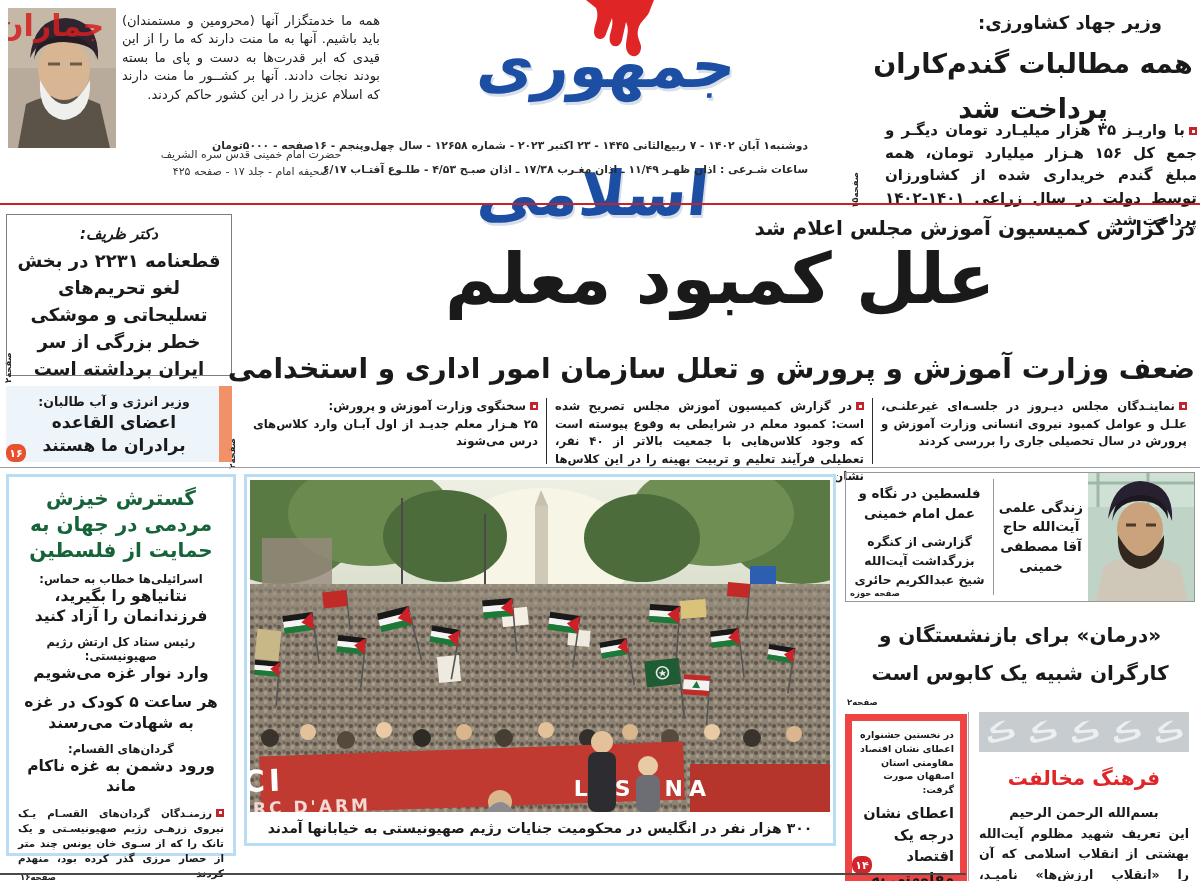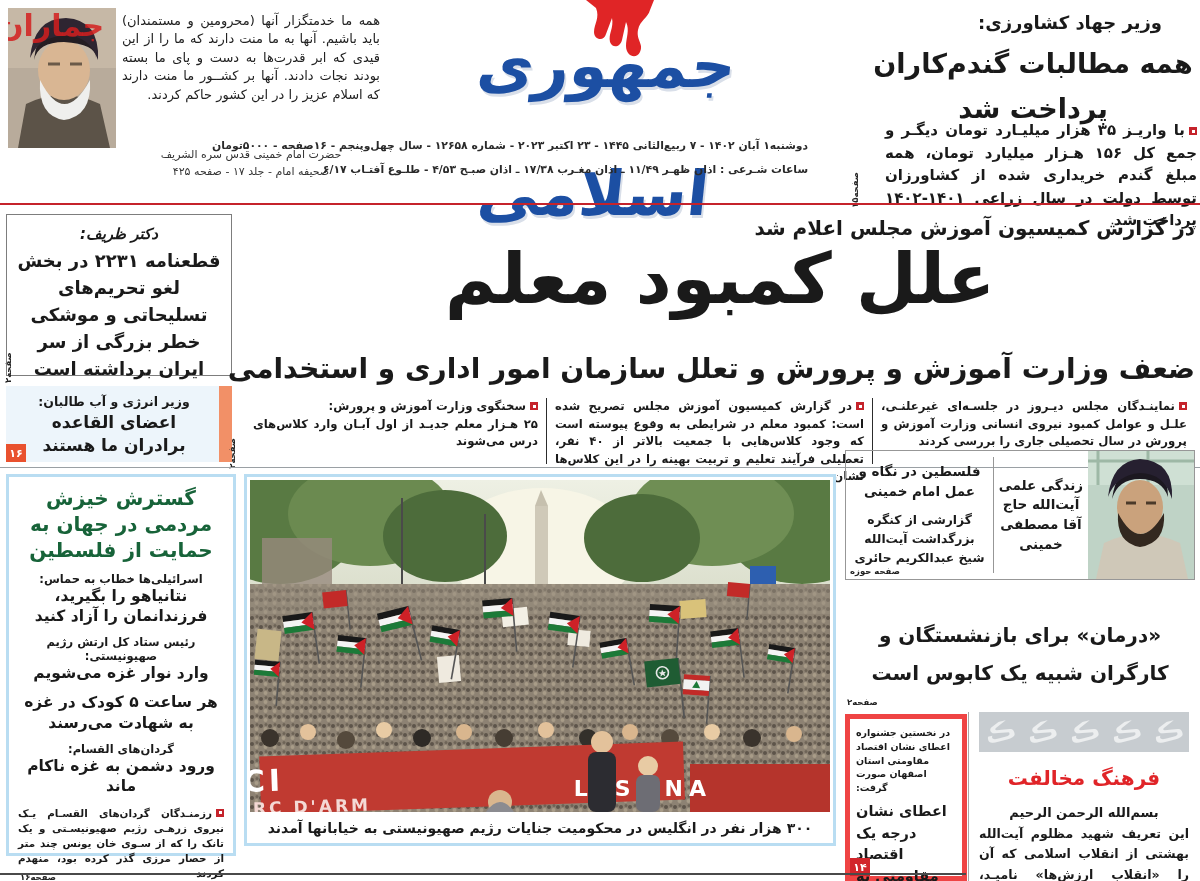--- a/index.html
+++ b/index.html
@@ -35,21 +35,21 @@
   .href-sm { font-size:8.5px; font-weight:bold; color:#222; }
 
   
   .zarif-box { left:6px; top:214px; width:226px; height:162px; border:1px solid #7d7d7d; padding:10px 8px 4px; text-align:center; }
   .zarif-kicker { font-size:15px; font-weight:800; margin-bottom:4px;font-style:italic; }
   .zarif-text { font-size:18px; font-weight:800; line-height:1.5; }
   .taliban-box { left:6px; top:386px; width:226px; height:76px; background:#edf5fb; padding:8px 26px 0 16px; text-align:center; }
   .taliban-bar { position:absolute; right:0; top:0; bottom:0; width:13px; background:#f29067; }
   .taliban-kicker { font-size:12.5px; font-weight:800; }
   .taliban-text { font-size:17px; font-weight:800; line-height:1.35; margin-top:2px; }
-  .num-square { position:absolute; left:0; bottom:0; width:20px; height:18px; background:#e9512e; color:#fff; font-size:11px; font-weight:bold; display:flex; align-items:center; justify-content:center; }
+  .num-square { position:absolute; left:0; bottom:0; width:20px; height:18px; background:#e9512e; color:#fff; font-size:11px; font-weight:bold; display:flex; align-items:center; justify-content:center;border-radius:8px; }
   .num-square.red { background:#d2252b; }
 
   .lead-kicker { left:695px; top:216px; width:500px; text-align:right; font-size:20px; font-weight:800; }
   .lead-headline { left:245px; top:238px; width:950px; text-align:center; font-size:70px; font-weight:900; letter-spacing:-1px; }
   .lead-subhead { left:245px; top:352px; width:950px; text-align:center; font-size:28px; font-weight:800; white-space:nowrap; }
   .lead-cols { left:245px; top:398px; width:950px; height:66px; display:flex; }
   .lead-col { font-size:11.7px; font-weight:600; line-height:1.5; text-align:justify; padding:0 8px; }
   .lead-col + .lead-col { border-right:1px solid #2c2c2c; }
   .lead-col .ckicker { font-weight:800; text-align:right; }
   .rule-gray { left:0; right:0; top:467px; height:1px; background:#9aa0a4; }
@@ -60,33 +60,33 @@
   .pal-item { margin-top:9px; }
   .pal-kicker { font-size:11.5px; font-weight:800; }
   .pal-text { font-size:15.5px; font-weight:800; line-height:1.3; }
   .pal-foot { margin-top:10px; font-size:10.4px; font-weight:600; line-height:1.45; text-align:justify; position:relative; padding-bottom:2px; }
   .pal-foot .href-sm { position:absolute; left:2px; bottom:0; }
 
   .photo-frame { left:244px; top:474px; width:592px; height:372px; border:3px solid #b9ddf2; background:#fff; }
   .photo-frame svg { position:absolute; left:3px; top:3px; }
   .photo-caption { position:absolute; left:0; right:0; bottom:7px; text-align:center; font-size:14px; font-weight:800; }
 
-  .info-box { left:845px; top:450px; width:350px; height:130px; border:1px solid #979797; display:flex; }
+  .info-box { left:845px; top:472px; width:350px; height:130px; border:1px solid #979797; display:flex; }
   .info-right-photo { width:106px; height:128px; flex:none; overflow:hidden; }
   .zendegi { width:94px; flex:none; display:flex; align-items:center; justify-content:center; text-align:center; font-size:13.5px; font-weight:800; line-height:1.45; padding:0 3px; }
   .info-div { width:1px; background:#979797; margin:6px 0; }
   .info-left { flex:1; position:relative; padding:10px 8px 4px; text-align:center; }
   .info-left-title { font-size:13.5px; font-weight:800; line-height:1.5; }
   .info-left-sub { font-size:12.3px; font-weight:600; line-height:1.55; margin-top:9px; }
   .info-left .href-sm { position:absolute; left:4px; bottom:3px; }
 
   .darman { left:845px; top:616px; width:350px; text-align:center; font-size:20px; font-weight:800; line-height:1.9; }
   .darman-page { left:847px; top:697px; }
 
-  .award-box { left:845px; top:714px; width:122px; height:167px; border:5px solid #ef4444; padding:7px 6px 0; text-align:left; }
+  .award-box { left:845px; top:714px; width:122px; height:167px; border:7px solid #ef4444; padding:7px 6px 0; text-align:right; }
   .award-kicker { font-size:9.5px; font-weight:600; line-height:1.45; }
   .award-headline { font-size:14.5px; font-weight:800; line-height:1.5; margin-top:6px; }
 
   .culture-col { left:968px; top:712px; width:227px; height:169px; border-right:0; border-left:1px solid #a8a8a8; padding:0 6px 0 10px; }
   .culture-strip { height:40px; background:#c7ccd0; overflow:hidden; display:flex; align-items:center; justify-content:space-around; }
   .culture-strip span { color:#eceeef; font-size:24px; font-weight:bold; transform:rotate(-14deg); }
   .culture-title { text-align:center; color:#e02428; font-size:20px; font-weight:900; margin-top:14px; }
   .culture-basmala { text-align:center; font-size:13px; font-weight:800; margin-top:15px; }
   .culture-body { font-size:12.6px; font-weight:600; line-height:1.62; text-align:justify; margin-top:4px; }
 

